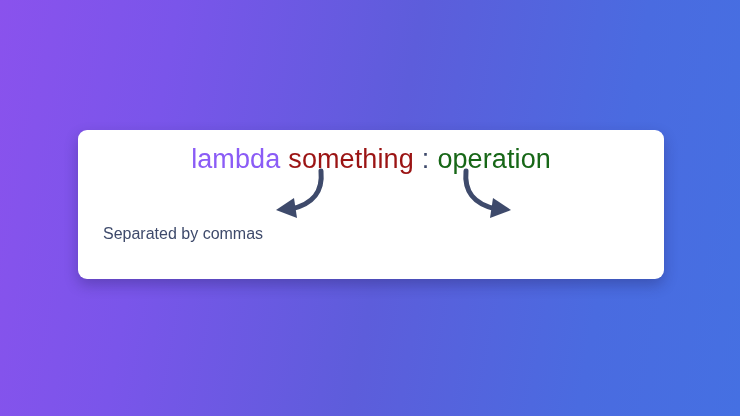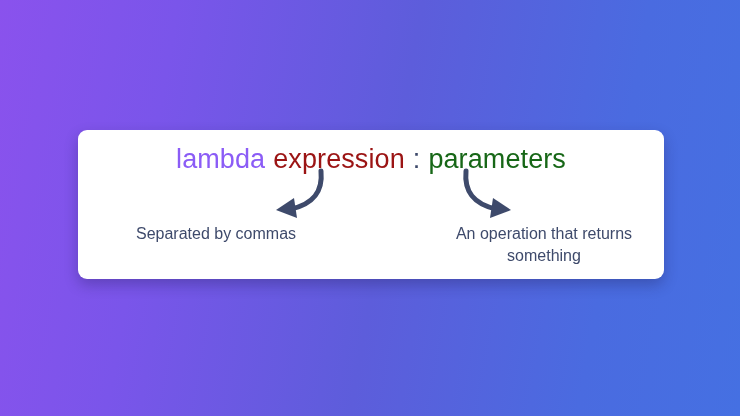--- a/index.html
+++ b/index.html
@@ -53,24 +53,24 @@
   .tok-space      { display: inline-block; width: 8px; }
 
   
   .caption {
     position: absolute;
     color: #3e4a6b;
     font-size: 16px;
     line-height: 22px;
   }
   #caption-left {
-    left: 13px;
+    left: 25px;
     top: 93px;
     width: 250px;
-    text-align: center;
+    text-align: left;
   }
   #caption-right {
     left: 340px;
     top: 93px;
     width: 252px;
     text-align: center;
   }
 
   
   .arrow-svg {
@@ -88,35 +88,34 @@
   .arrow-head { fill: #3e4a6b; }
 </style>
 </head>
 <body>
 
 <div id="canvas">
 
   <div id="card">
 
     <div class="syntax-line">
-      <span class="tok-lambda">lambda</span><span class="tok-space"></span><span class="tok-parameters">expression</span><span class="tok-space"></span><span class="tok-colon">:</span><span class="tok-space"></span><span class="tok-expression">parameters</span>
+      <span class="tok-lambda">lambda</span><span class="tok-space"></span><span class="tok-parameters">something</span><span class="tok-space"></span><span class="tok-colon">:</span><span class="tok-space"></span><span class="tok-expression">operation</span>
     </div>
 
     <span id="arrow-left-wrap" class="arrow-svg">
       <svg width="70" height="56" viewBox="0 0 70 56" xmlns="http://www.w3.org/2000/svg">
         <path class="arrow-path" d="M 58 3 C 60 24 50 36 28 41"></path>
         <path class="arrow-head" d="M 31 30 L 13 42 L 34 50 Z"></path>
       </svg>
     </span>
 
     <span id="arrow-right-wrap" class="arrow-svg">
       <svg width="70" height="56" viewBox="0 0 70 56" xmlns="http://www.w3.org/2000/svg">
         <path class="arrow-path" d="M 10 3 C 8 24 18 36 40 41"></path>
         <path class="arrow-head" d="M 37 30 L 55 42 L 34 50 Z"></path>
       </svg>
     </span>
 
     <div id="caption-left" class="caption">Separated by commas</div>
 
-    <div id="caption-right" class="caption">An operation that returns something</div>
 
   </div>
 </div>
 
 </body></html>

